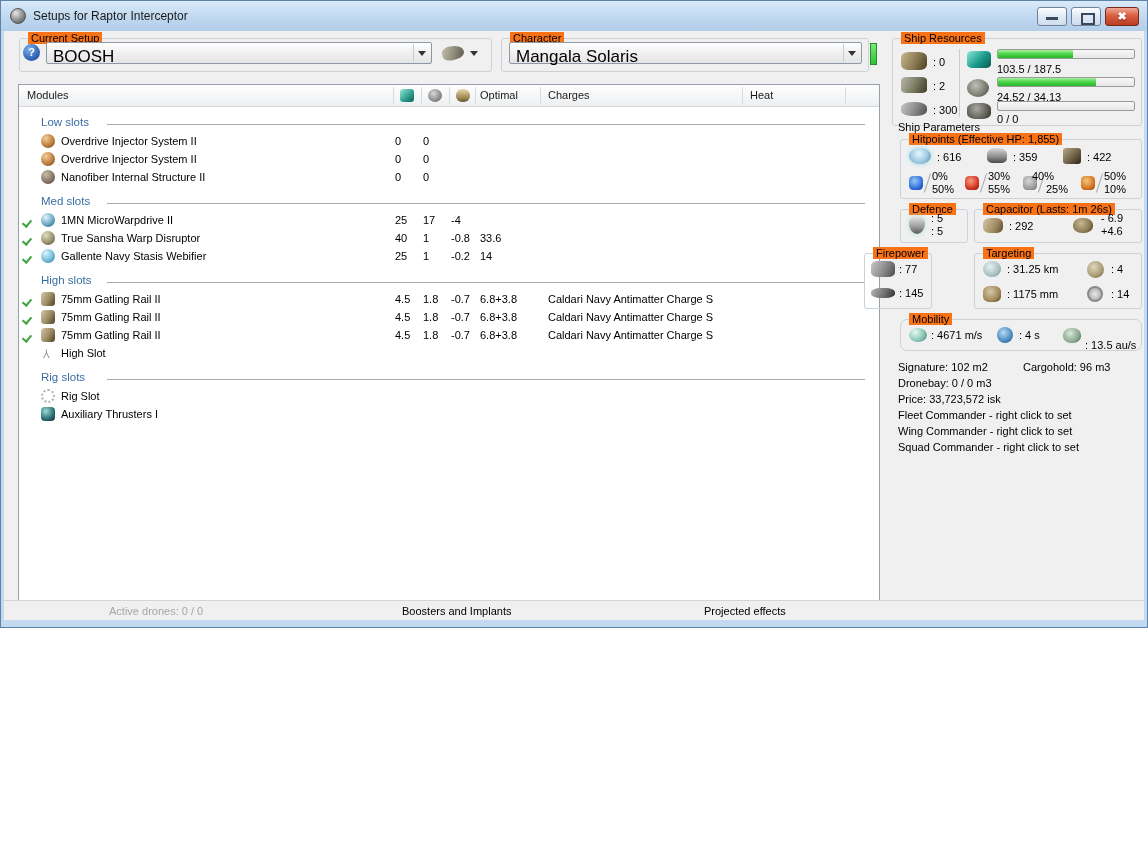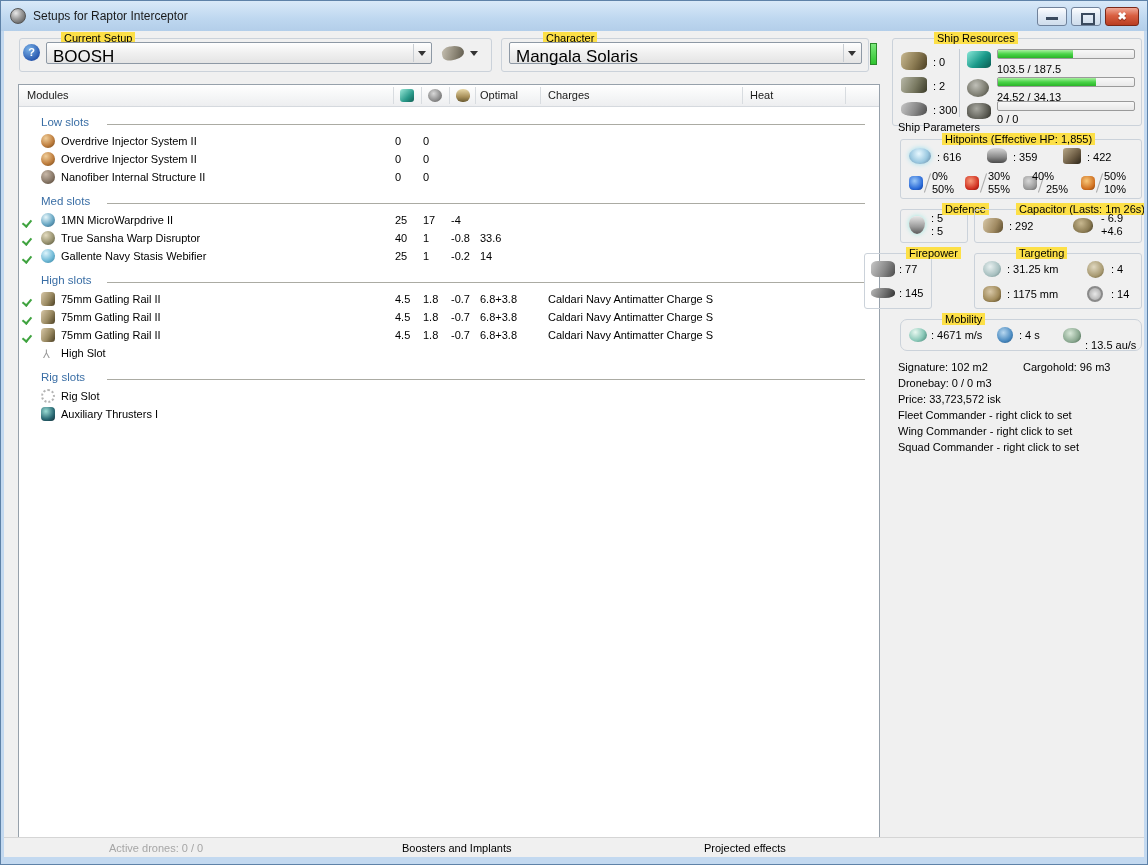--- a/index.html
+++ b/index.html
@@ -1,38 +1,38 @@
 <!DOCTYPE html>
 <html><head>
 <meta charset="utf-8">
 <style>
   * { margin:0; padding:0; box-sizing:border-box; }
   html,body { width:1148px; height:865px; font-family:"Liberation Sans", sans-serif; }
-  .window { position:relative; width:1148px; height:865px; background:#C3D9F0;
+  .window { position:relative; width:1148px; height:628px; background:#C3D9F0;
             border:1px solid #5E82A8; overflow:hidden; font-size:11px; color:#000; }
   
   .titlebar { position:absolute; left:0; top:0; right:0; height:30px;
               background:linear-gradient(#D9E9F8,#BED7EF 60%,#B3CEE9); }
   .app-icon { position:absolute; left:9px; top:7px; width:16px; height:16px; border-radius:50%;
               background:radial-gradient(circle at 35% 30%,#E8E8E8,#9A9A9A 45%,#4A4A4A);
               border:1px solid #555; }
   .title-text { position:absolute; left:32px; top:8px; font-size:12px; color:#1A1A1A; }
   .winbtns { position:absolute; right:8px; top:6px; display:flex; gap:4px; }
   .wbtn { width:30px; height:19px; border:1px solid #70829B; border-radius:3px;
           background:linear-gradient(#FDFEFF,#E2EBF5 45%,#CFDDEC); position:relative; cursor:default; }
   .wbtn.close { width:34px; background:linear-gradient(#F0A896,#D95F41 45%,#B93D22); border-color:#7A2818; }
   .wbtn.min::after { content:""; position:absolute; left:8px; right:8px; bottom:5px; height:3px; background:#3A4A5E; }
   .wbtn.rest::after { content:""; position:absolute; left:9px; top:5px; width:10px; height:8px;
                       border:2px solid #3A4A5E; background:transparent; }
   .wbtn.close::after { content:"\2716"; position:absolute; left:0; right:0; top:2px; text-align:center;
                        color:#FFF; font-size:11px; font-weight:bold; text-shadow:0 1px 1px #7A2010; }
   
   .content { position:absolute; left:3px; right:3px; top:30px; bottom:7px; background:#F0F0F0; overflow:hidden; }
   .gbox { position:absolute; border:1px solid #CBD2DA; border-radius:3px; }
-  .gbox > .glabel { position:absolute; left:8px; top:-7px; background:#fde047; padding:0 3px; font-size:11px;margin-left:33px; }
+  .gbox > .glabel { position:absolute; left:8px; top:-7px; background:#f97316; padding:0 3px; font-size:11px; }
   
   .dropdown { position:absolute; height:22px; border:1px solid #8E99A5; border-radius:2px;
               background:linear-gradient(#FFFFFF,#F1F1F1 45%,#E4E4E4); }
   .dropdown .dval { position:absolute; left:6px; top:4px; font-size:17px; }
   .dropdown .darrow { position:absolute; right:1px; top:1px; bottom:1px; width:17px;
               border-left:1px solid #C8CDD2; display:flex; align-items:center; justify-content:center; }
   .darrow::after { content:""; width:0; height:0; border-left:4px solid transparent;
               border-right:4px solid transparent; border-top:5px solid #333; }
   .help-icon { position:absolute; width:17px; height:17px; border-radius:50%;
               background:radial-gradient(circle at 35% 30%,#7AB2E8,#2A5AB0 70%,#1A3A80);

